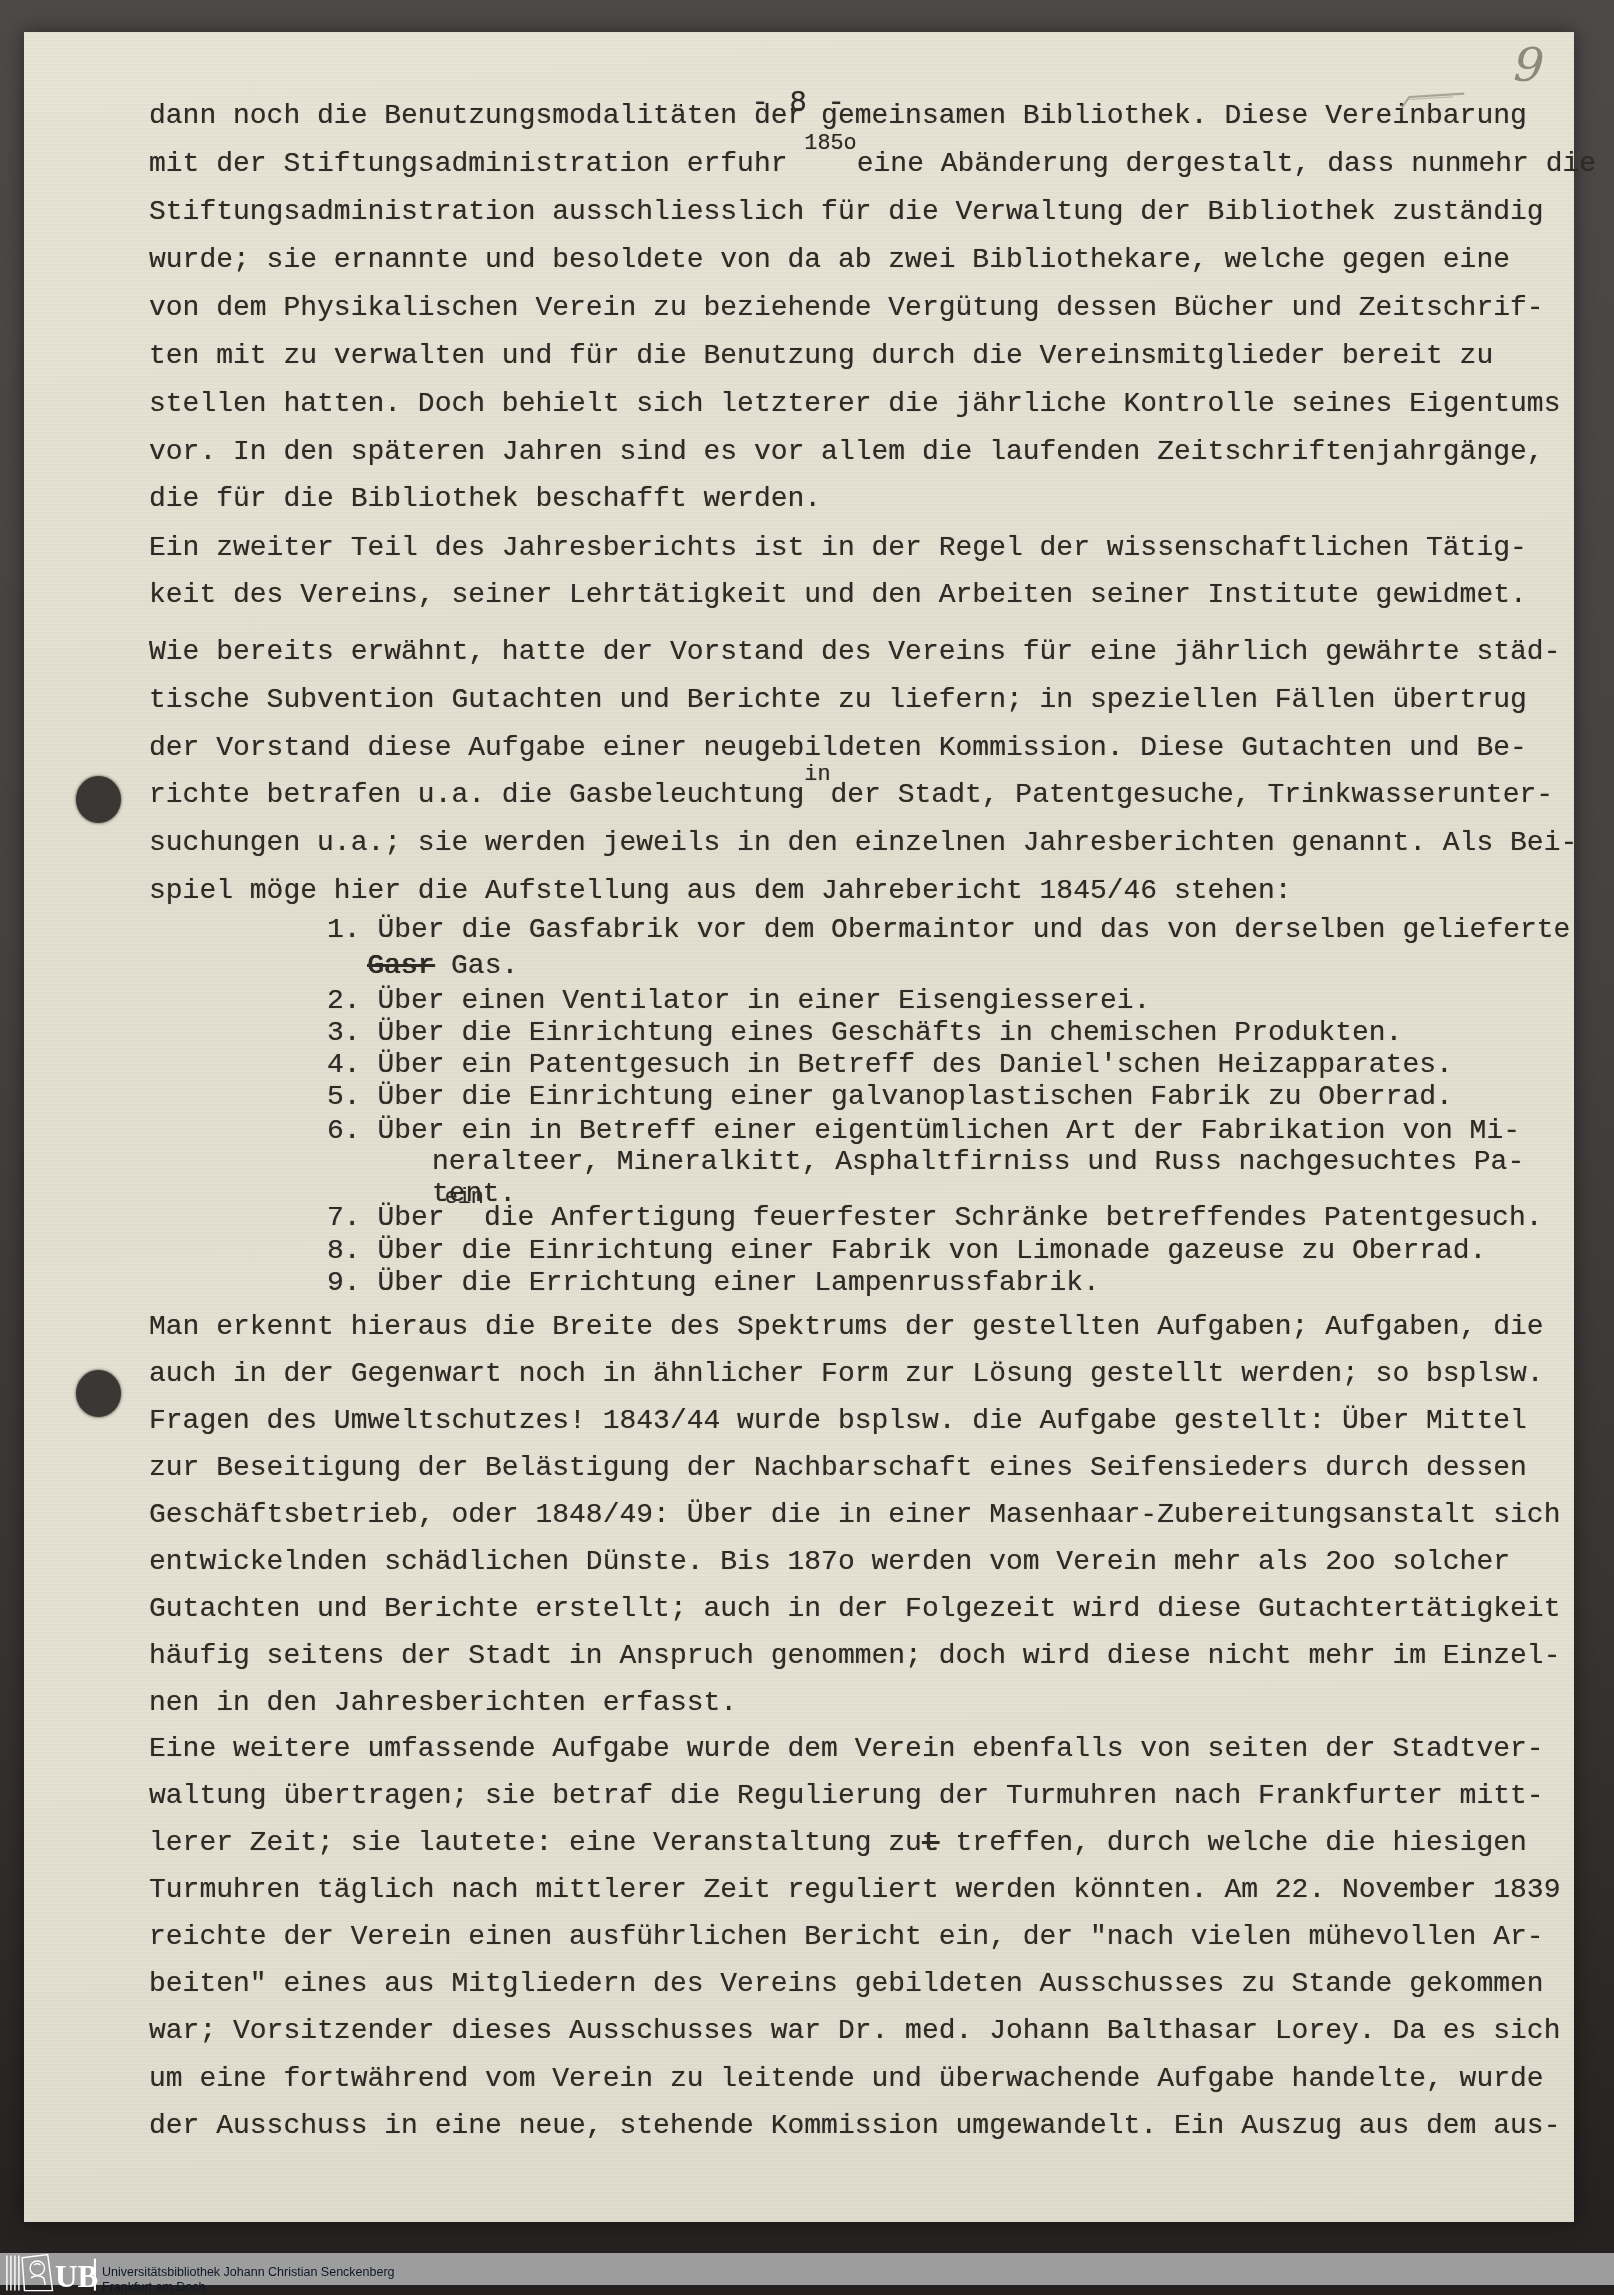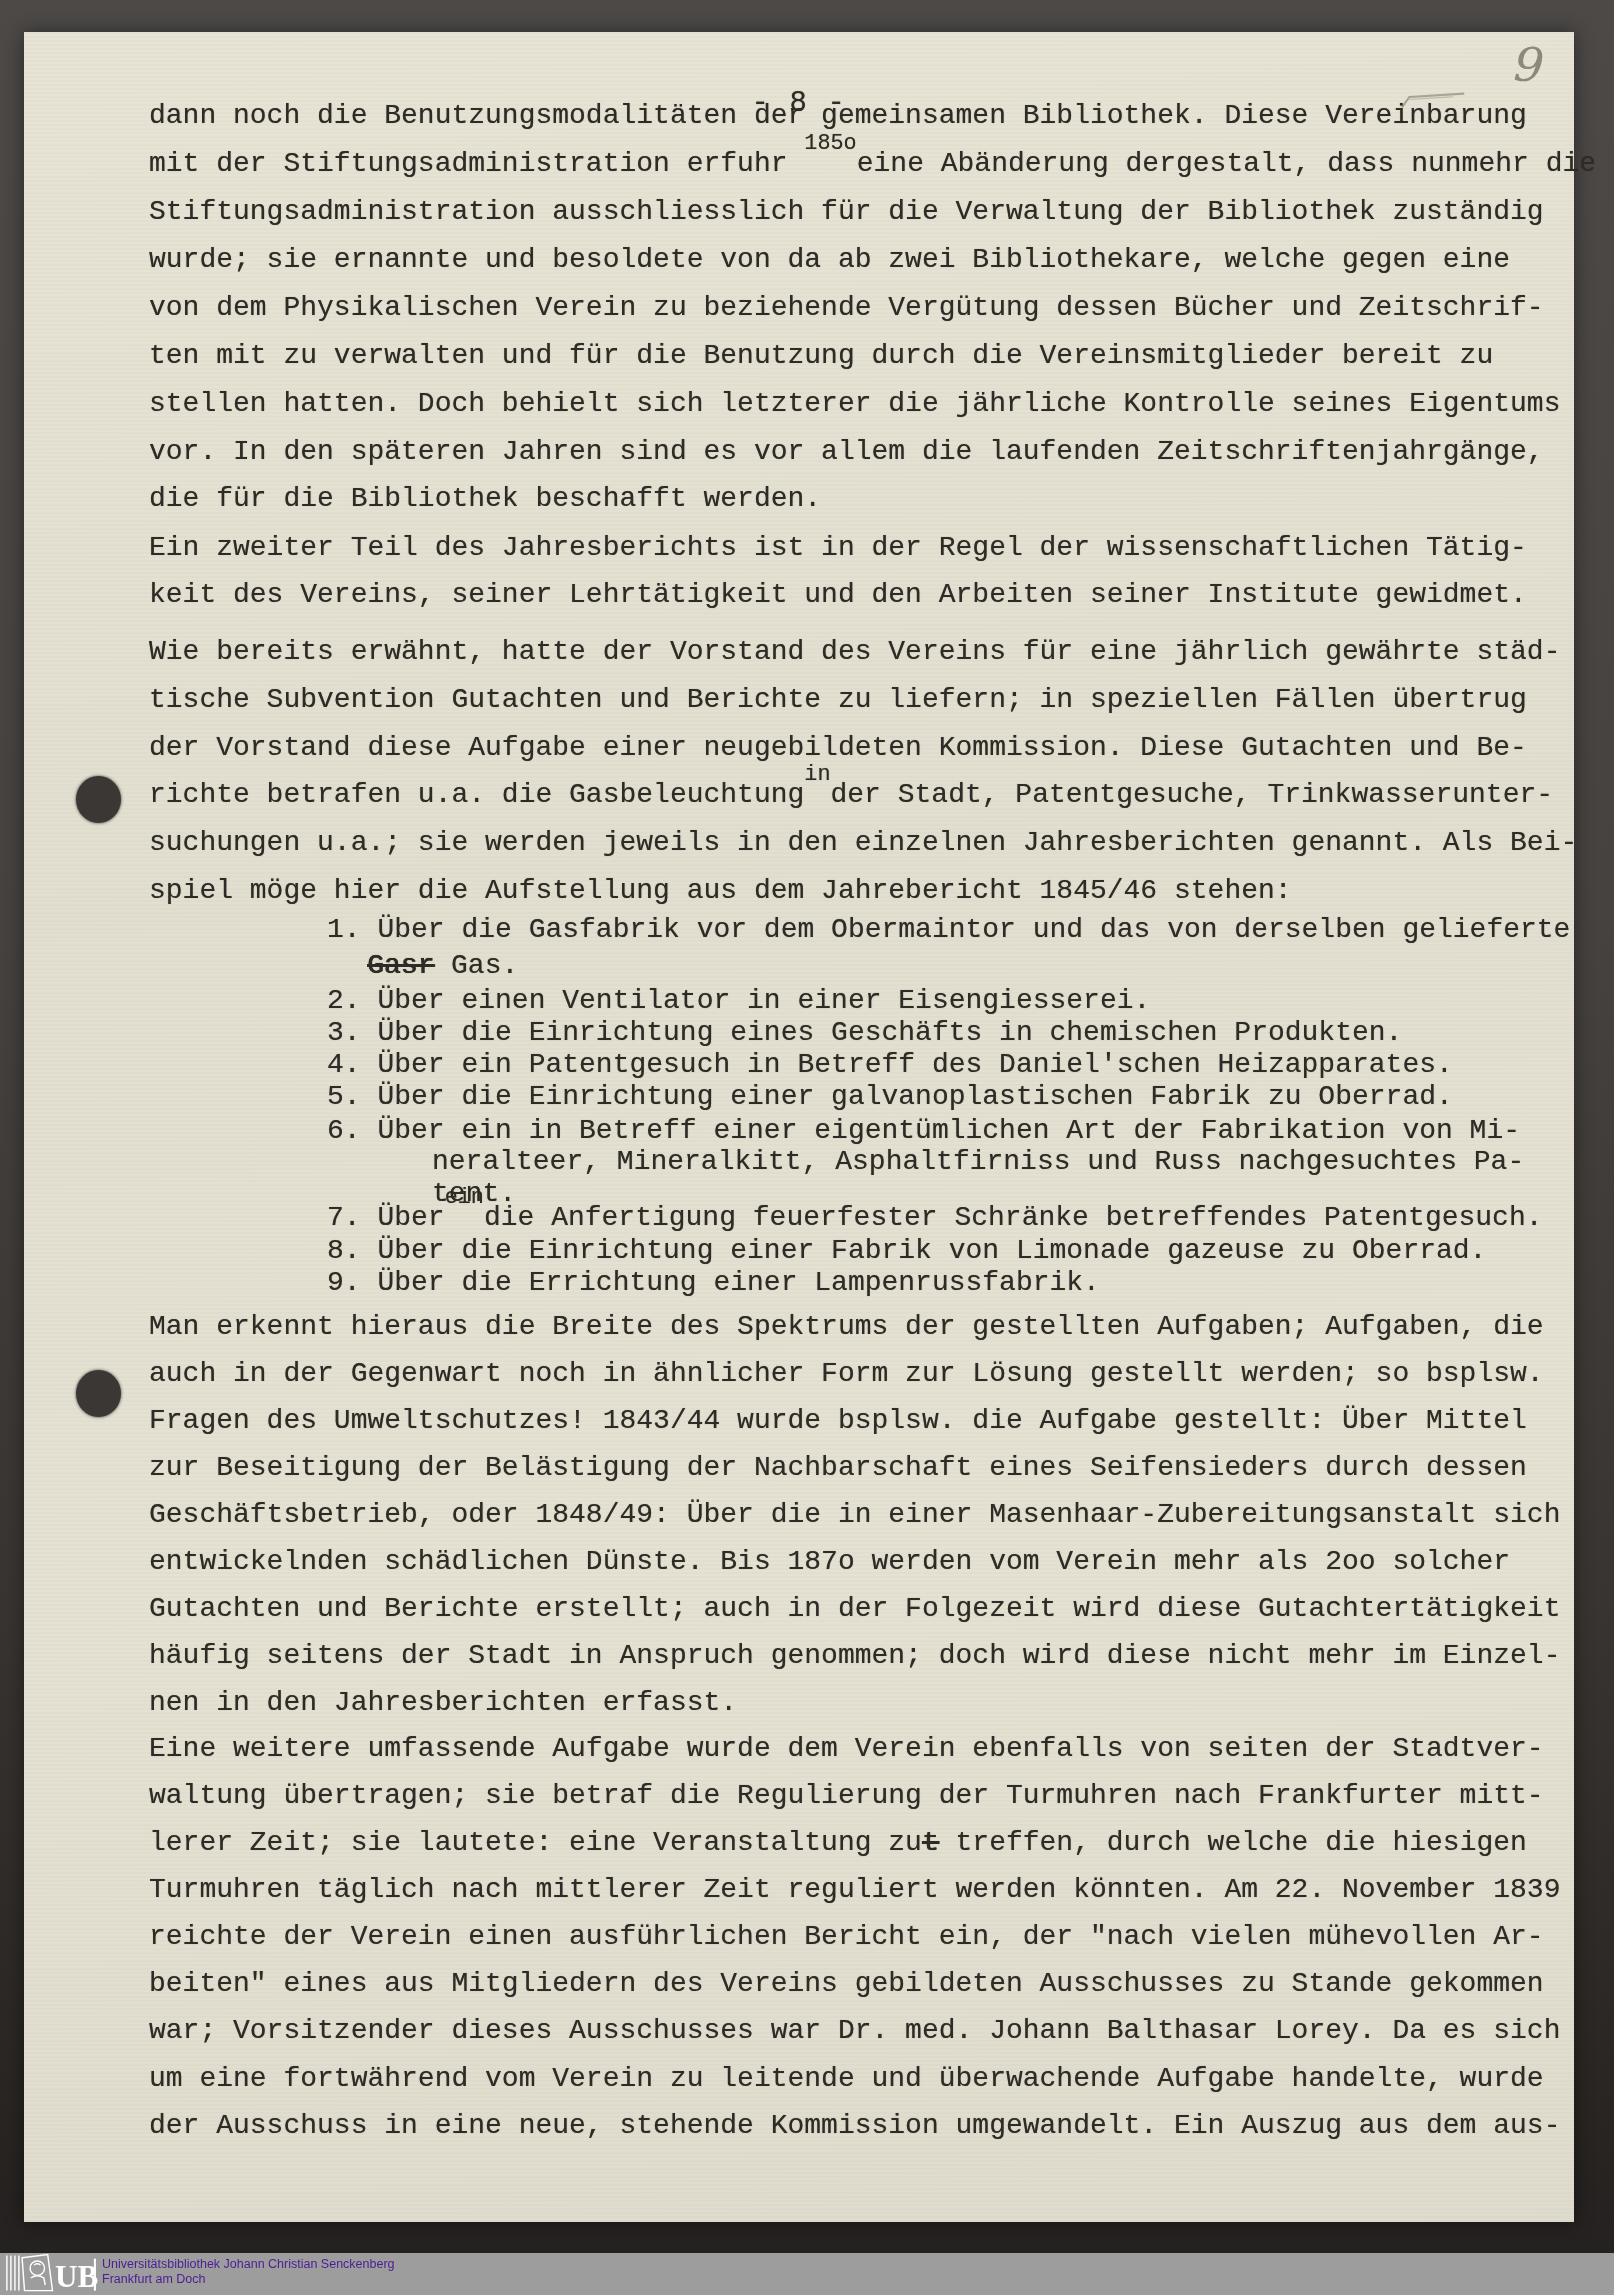--- a/index.html
+++ b/index.html
@@ -26,24 +26,24 @@
   .hole-bottom{left:52px;top:1338px;}
   .text-block{position:absolute;left:125px;top:0;width:1445px;height:100%;
       font-family:"Liberation Mono","DejaVu Sans Mono",monospace;
       font-size:28px;color:#2e2a25;
       text-shadow:0 0 0.8px rgba(46,42,37,.55);}
   .tline{position:absolute;white-space:pre;line-height:1.08;}
   .ind-num{left:178px;} .ind-cont{left:218px;} .ind-deep{left:283px;} .ind-p{left:0;}
   .tline sup{font-size:0.78em;position:relative;top:-0.52em;line-height:0;}
   .tline .strike{text-decoration:line-through;text-decoration-thickness:2.8px;
       text-shadow:0.8px 0 0 currentColor,0 0 0.8px rgba(46,42,37,.8);}
-  .footer-bar{position:absolute;left:0;top:2253px;width:1615px;height:43px;
+  .footer-bar{position:absolute;left:0;top:2253px;width:1615px;height:32px;
       background:#9d9d9d;}
   .footer-logo{position:absolute;left:4px;top:2;height:40px;}
-  .footer-text{position:absolute;left:102px;top:4px;color:#4c1d95;
+  .footer-text{position:absolute;left:102px;top:12px;color:#0f172a;
       font-size:12.5px;line-height:15.3px;font-family:"Liberation Sans",sans-serif;}
 </style>
 </head>
 <body>
 
 <div class="backdrop">
   <div class="paper">
     <div class="page-number">-  8  -</div>
     <div class="handwritten-num">9</div>
     <svg class="pencil-mark" width="1550" height="2190" viewBox="0 0 1920 2712">

